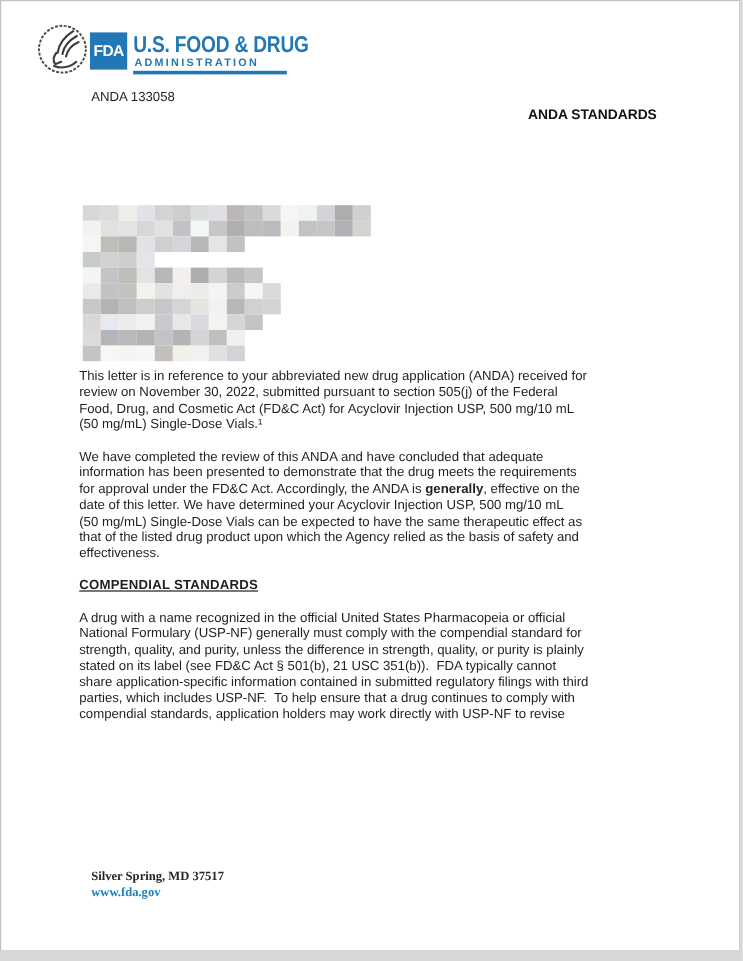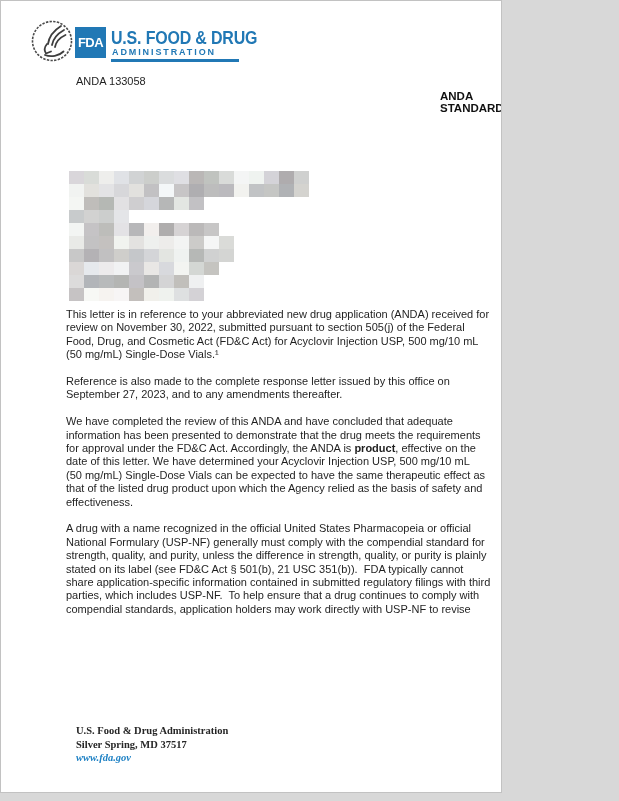--- a/index.html
+++ b/index.html
@@ -3,21 +3,21 @@
 <meta charset="utf-8">
 <style>
   html,body{margin:0;padding:0;}
   body{
     width:619px;height:801px;position:relative;
     background:#d8d8d8;
     font-family:"Liberation Sans", sans-serif;
     -webkit-text-size-adjust:none;
   }
   .page{
-    position:absolute;left:0;top:0;width:502px;height:793px;
+    position:absolute;left:0;top:0;width:617px;height:793px;
     background:#ffffff;border:1px solid #c2c2c2;box-sizing:border-box;
     overflow:hidden;
   }
   
   .hhs-logo{position:absolute;left:29px;top:17px;width:44px;height:46px;}
   .fda-box{
     position:absolute;left:74px;top:26px;width:31px;height:31px;
     background:#2178b5;color:#ffffff;display:flex;align-items:center;justify-content:center;
     font-weight:bold;font-size:13px;letter-spacing:-0.5px;
   }
@@ -47,21 +47,21 @@
   .section-heading{
     font-weight:bold;text-decoration:underline;white-space:pre;
     margin:0 0 13.4px 0;letter-spacing:0.2px;
   }
   
   .footer{
     position:absolute;left:75px;top:723px;
     font-family:"Liberation Serif", serif;font-weight:bold;
     font-size:10.5px;line-height:13.5px;color:#262626;
   }
-  .footer .site{color:#1e81c4;text-decoration:none;display:inline-block;font-style:italic;}
+  .footer .site{color:#1e81c4;text-decoration:none;display:inline-block;}
 </style>
 </head>
 <body>
 
 <div class="page">
 
   <span class="hhs-logo">
     <svg width="44" height="46" viewBox="0 0 44 46" xmlns="http://www.w3.org/2000/svg">
       <circle cx="22" cy="23" r="19.5" fill="none" stroke="#4b4b4b" stroke-width="1.6" stroke-dasharray="2.4 1.3"></circle>
       <g fill="none" stroke="#3e3e3e" stroke-width="1.8" stroke-linecap="round">
@@ -208,37 +208,35 @@
         <span style="background: rgb(222, 224, 225);"></span>
         <span style="background: rgb(212, 210, 214);"></span>
       </div>
     </div>
 
   <div class="body-text">
     <p class="para">This letter is in reference to your abbreviated new drug application (ANDA) received for
 review on November 30, 2022, submitted pursuant to section 505(j) of the Federal
 Food, Drug, and Cosmetic Act (FD&amp;C Act) for Acyclovir Injection USP, 500 mg/10 mL
 (50 mg/mL) Single-Dose Vials.¹</p>
-    <p class="para">Reference is also made to the complete response letter issued by this office on
-September 27, 2023, and to any amendments thereafter.</p>
     <p class="para"><span>We have completed the review of this ANDA and have concluded that adequate
 information has been presented to demonstrate that the drug meets the requirements
-for approval under the FD&amp;C Act. Accordingly, the ANDA is </span><b>product</b><span>, effective on the
+for approval under the FD&amp;C Act. Accordingly, the ANDA is </span><b>generally</b><span>, effective on the
 date of this letter. We have determined your Acyclovir Injection USP, 500 mg/10 mL
 (50 mg/mL) Single-Dose Vials can be expected to have the same therapeutic effect as
 that of the listed drug product upon which the Agency relied as the basis of safety and
 effectiveness.</span></p>
+    <p class="section-heading">COMPENDIAL STANDARDS</p>
     <p class="para">A drug with a name recognized in the official United States Pharmacopeia or official
 National Formulary (USP-NF) generally must comply with the compendial standard for
 strength, quality, and purity, unless the difference in strength, quality, or purity is plainly
 stated on its label (see FD&amp;C Act § 501(b), 21 USC 351(b)).  FDA typically cannot
 share application-specific information contained in submitted regulatory filings with third
 parties, which includes USP-NF.  To help ensure that a drug continues to comply with
 compendial standards, application holders may work directly with USP-NF to revise</p>
   </div>
 
   <div class="footer">
-    <div>U.S. Food &amp; Drug Administration</div>
     <div>Silver Spring, MD 37517</div>
     <a href="#" class="site">www.fda.gov</a>
   </div>
 
 </div>
 
 </body></html>

